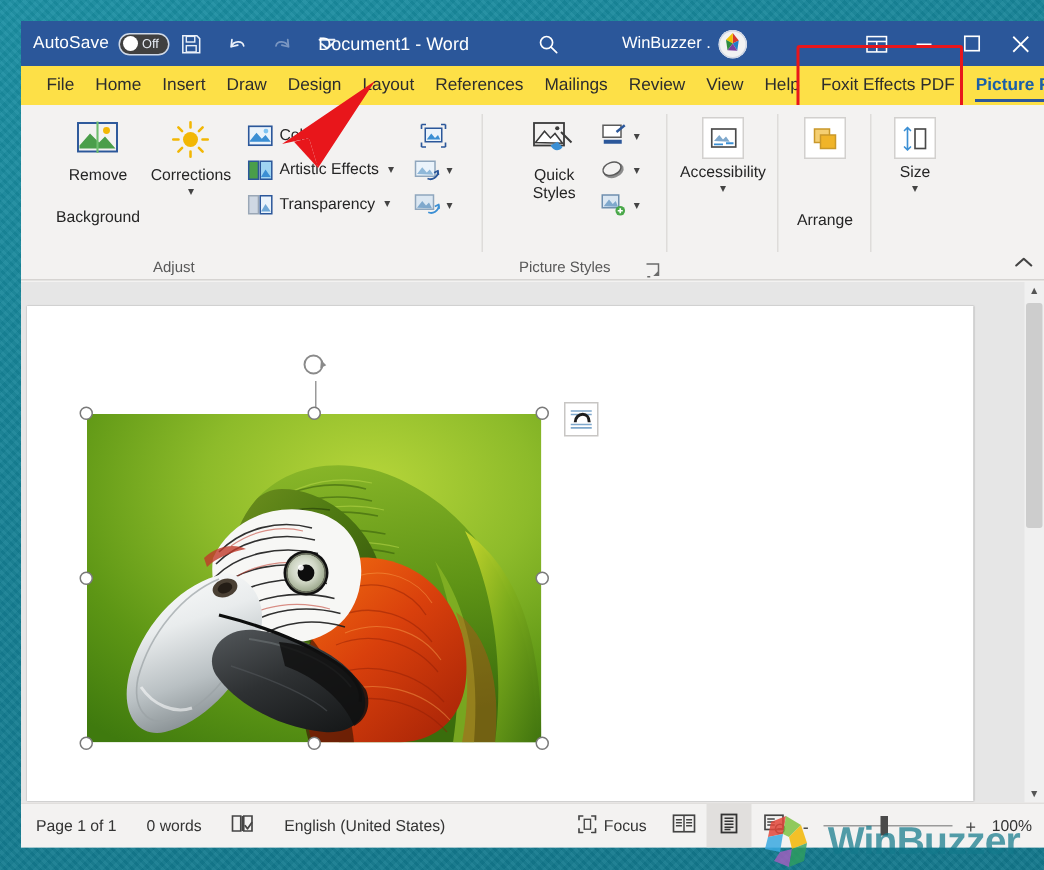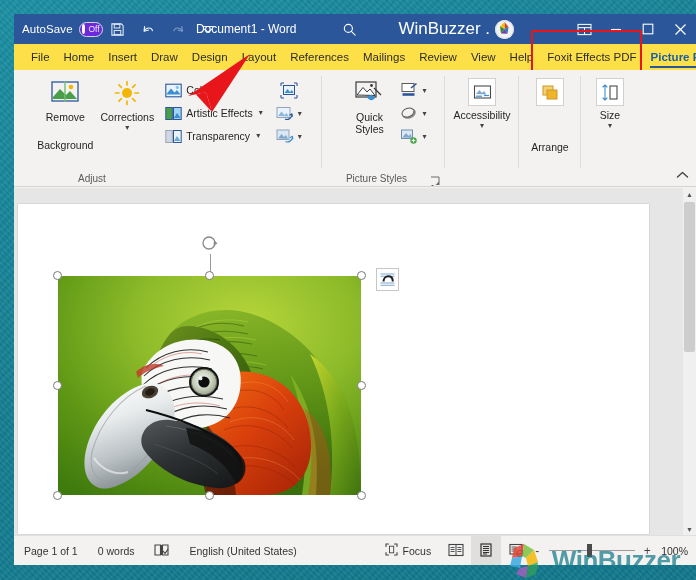--- a/index.html
+++ b/index.html
@@ -23,42 +23,42 @@
     background:#f3f2f1;overflow:hidden;
   }
   
   .titlebar{
     height:30px;background:#2b579a;color:#fff;
     display:flex;align-items:center;position:relative;
   }
   .tb-left{display:flex;align-items:center;gap:0px;padding-left:8px;}
   .autosave-label{font-size:11.5px;letter-spacing:.1px;margin-right:6px;}
   .toggle{
-    width:24px;height:15px;border-radius:8px;border:1px solid #cfd9e8;
-    background:#6d28d9;display:flex;align-items:center;padding:0 2px;box-sizing:border-box;
+    width:34px;height:15px;border-radius:8px;border:1px solid #cfd9e8;
+    background:#404040;display:flex;align-items:center;padding:0 2px;box-sizing:border-box;
   }
   .toggle .knob{width:10px;height:10px;border-radius:50%;background:#fff;}
   .toggle .state{font-size:8.5px;margin-left:3px;color:#e7ecf5;}
   .tb-icon{
     width:30px;height:26px;display:flex;align-items:center;justify-content:center;
     color:#eaf0f9;
   }
   .tb-icon svg{display:block;}
   .tb-icon.dim{opacity:.45;}
   .tb-center{
     position:absolute;left:0;right:0;top:0;height:30px;
     display:flex;align-items:center;justify-content:center;gap:0;
     pointer-events:none;
   }
   .doc-title{font-size:12px;color:#fff;pointer-events:auto;}
   .tb-search{margin-left:38px;pointer-events:auto;}
   .account{
     display:flex;align-items:center;gap:5px;margin-left:34px;pointer-events:auto;
   }
-  .account .name{font-size:17px;color:#fff;text-align:center;}
+  .account .name{font-size:11px;color:#fff;text-align:center;}
   .avatar{width:19px;height:19px;border-radius:50%;overflow:hidden;position:relative;background:#d9e3f2;}
   .tb-right{margin-left:auto;display:flex;align-items:center;height:30px;}
   .wbtn{width:32px;height:30px;display:flex;align-items:center;justify-content:center;color:#fff;}
   
   .tabstrip{
     height:26px;background:#2b579a;position:relative;
   }
   .tabstrip-inner{
     position:absolute;left:0;right:0;top:0;height:26px;background:#fde047;
   }
@@ -387,21 +387,21 @@
                   <rect x="1" y="2" width="12" height="9.5" fill="#dbe7f2" stroke="#8fa6bd" stroke-width="1"></rect>
                   <path d="M2 10.5 L5.5 6 L8 9 L10 7 L12 10.8 Z" fill="#7fa8cc"></path>
                   <path d="M9.5 13.5 C12.5 15 16.5 12.5 16.5 9" fill="none" stroke="#3b8fd4" stroke-width="1.2"></path>
                   <path d="M16.8 11.3 L16.5 8.3 L13.9 9.7" fill="none" stroke="#3b8fd4" stroke-width="1.1" stroke-linejoin="round"></path>
                 </svg>
             </span>
             <span class="chev">▾</span>
           </div>
         </div>
       </div>
-      <div class="glabel" style="text-align:left;padding-left:64px;">Adjust</div>
+      <div class="glabel" style="text-align:left;padding-left:88px;">Adjust</div>
       <div class="divider"></div>
     </div>
 
     <div class="group" style="width:123px;">
       <div class="gbody">
         <div class="bigbtn" style="width:58px;">
           <span class="ic">
             <svg width="30" height="27" viewBox="0 0 30 27">
               <rect x="2" y="2" width="20" height="15" fill="none" stroke="#3a3a3a" stroke-width="1.2"></rect>
               <path d="M3 15 L9 7.5 L13 12 L16 9 L21 15.5 Z" fill="#fff" stroke="#3a3a3a" stroke-width="1"></path>

